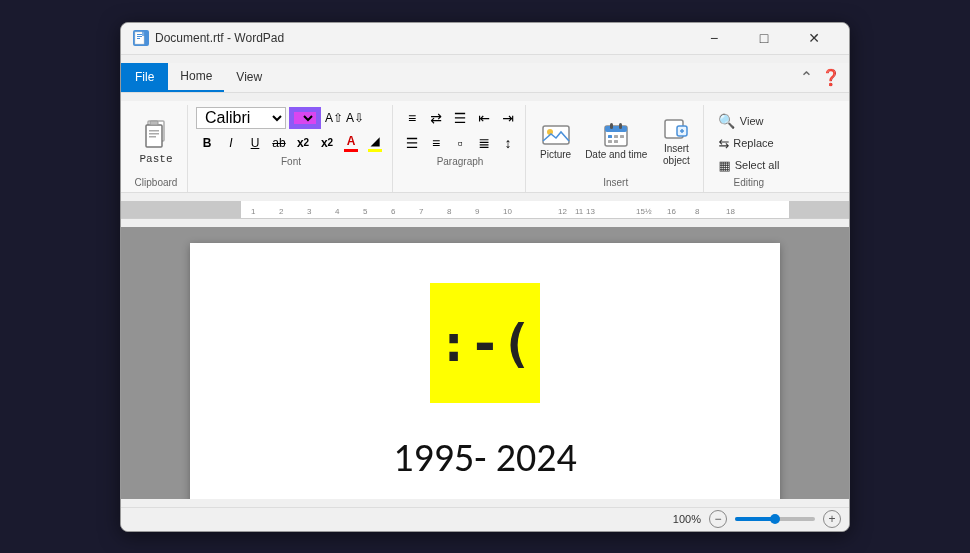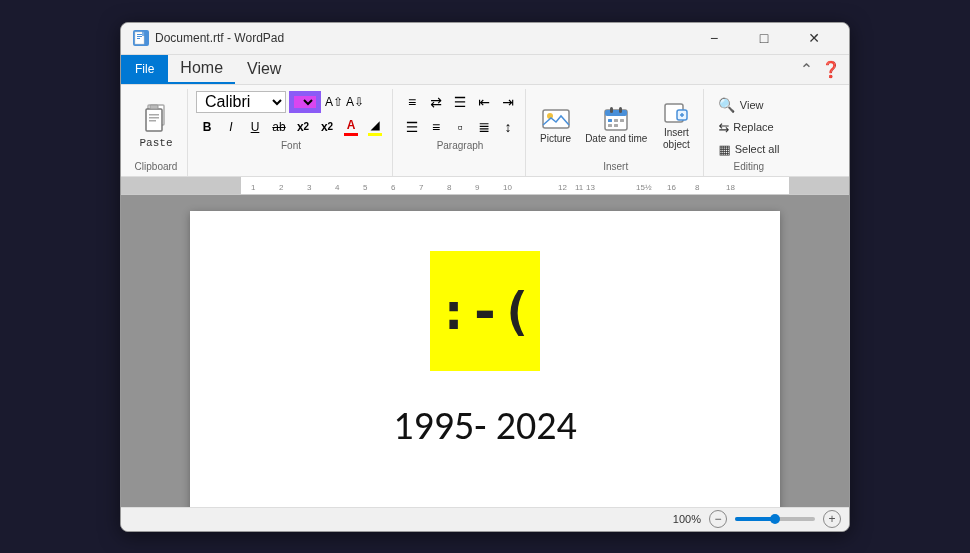--- a/index.html
+++ b/index.html
@@ -15,20 +15,21 @@
     }
     .window {
       width: 730px;
       height: 510px;
       background: #f0f0f0;
       border: 1px solid #999;
       border-radius: 8px;
       display: flex;
       flex-direction: column;
       box-shadow: 0 4px 20px rgba(0,0,0,0.5);
+      gap: 8px;
     }
     
     .title-bar {
       height: 32px;
       background: #f3f3f3;
       border-radius: 8px 8px 0 0;
       display: flex;
       align-items: center;
       padding: 0 12px;
       border-bottom: 1px solid #ddd;
@@ -77,21 +78,21 @@
       background: #0078d4;
       color: white;
       font-size: 12px;
       display: flex;
       align-items: center;
       cursor: pointer;
     }
     .menu-item {
       height: 100%;
       padding: 0 12px;
-      font-size: 16px;
+      font-size: 12px;
       color: #333;
       display: flex;
       align-items: center;
       cursor: pointer;
     }
     .menu-item.active { border-bottom: 2px solid #0078d4; }
     .menu-bar-right {
       margin-left: auto;
       display: flex;
       align-items: center;

